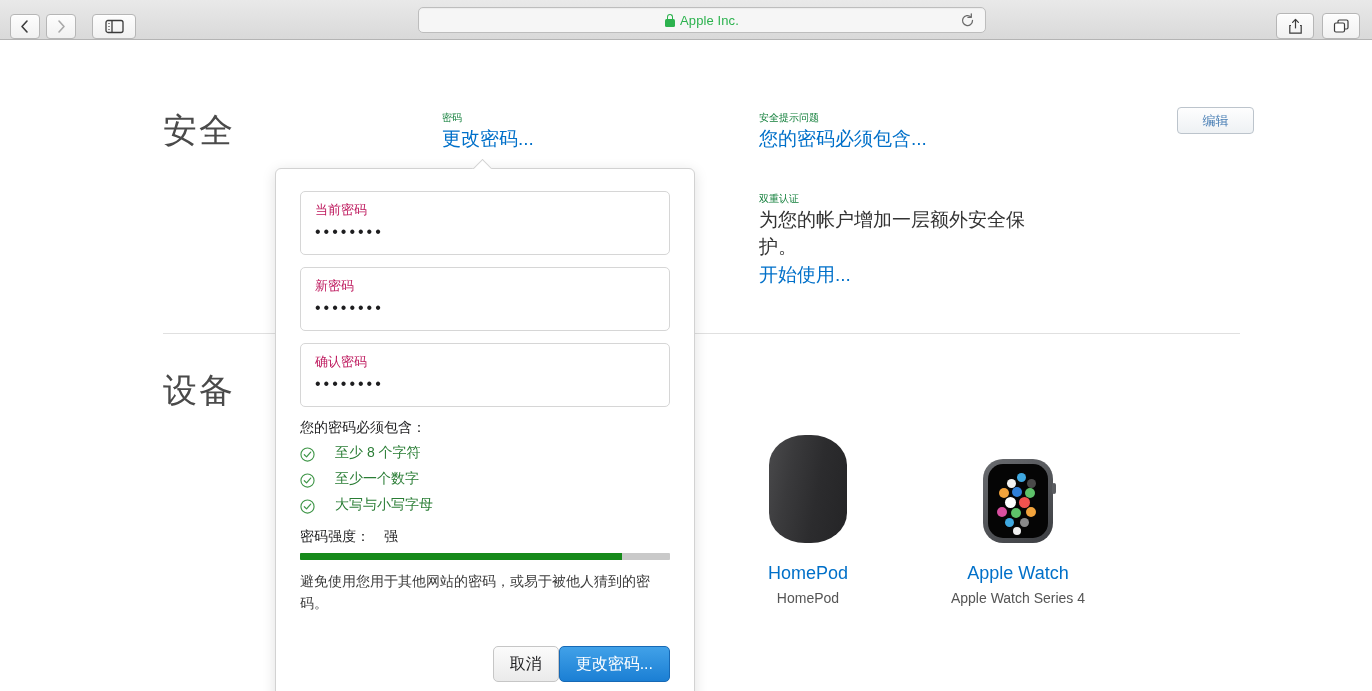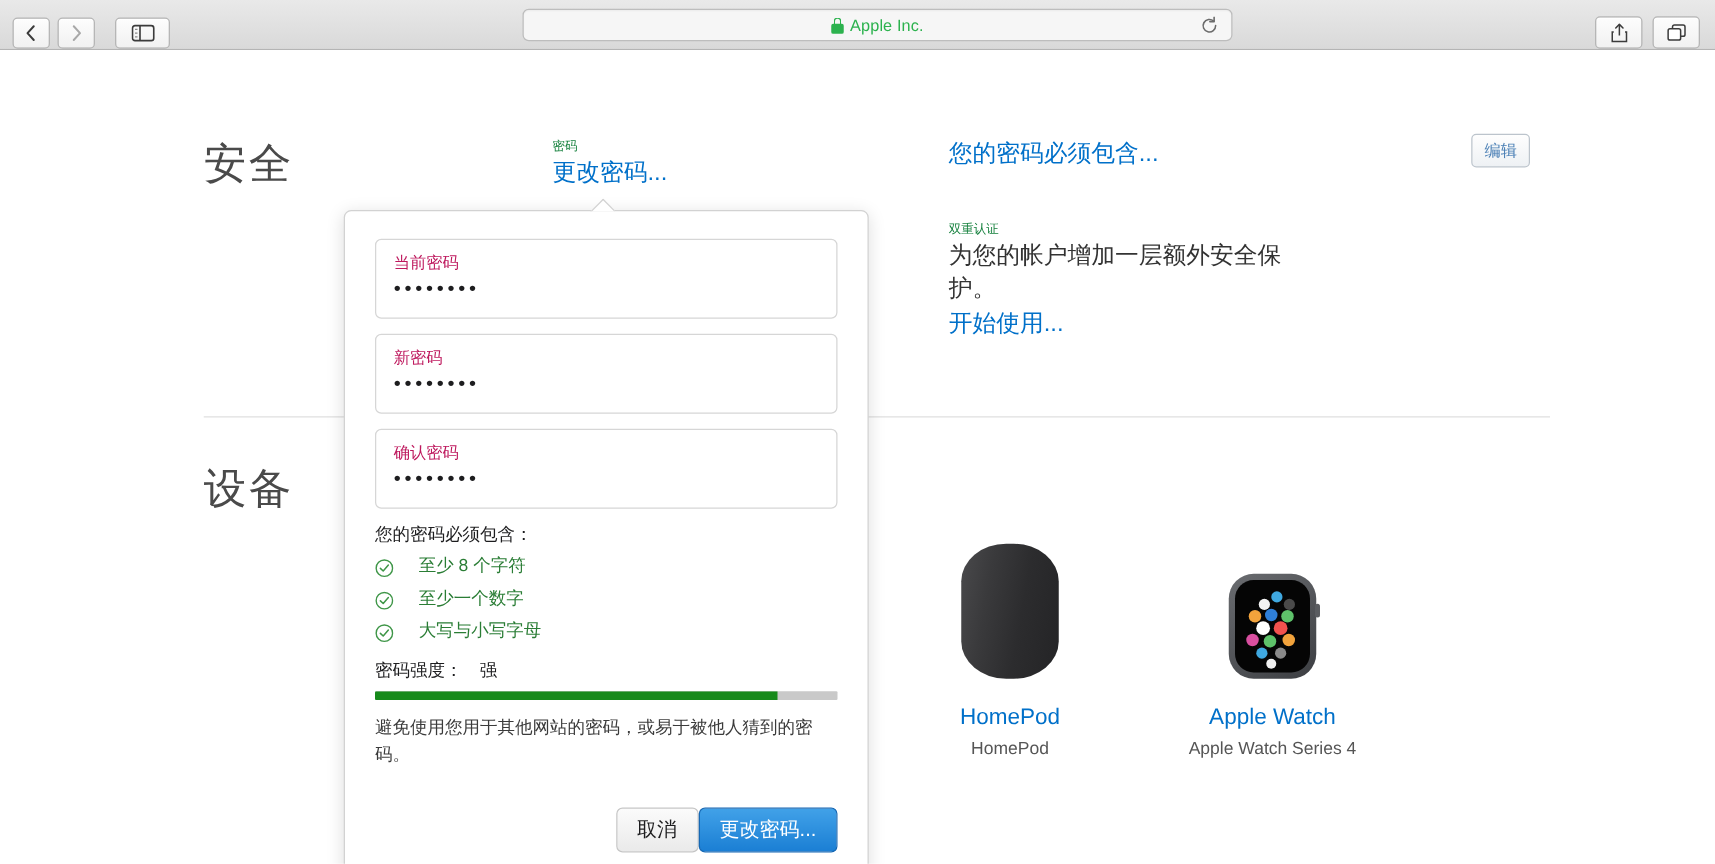--- a/index.html
+++ b/index.html
@@ -63,21 +63,21 @@
   .field-label { font-size: 10px; color: #15803d; line-height: 1.5; }
   .field-link  { font-size: 19px; color: #0070c9; line-height: 1.45; cursor: pointer; }
   .field-desc  { font-size: 19px; color: #333; line-height: 1.45; }
 
   .col-mid   { position: absolute; left: 442px; top: 70px; width: 260px; }
   .col-right { position: absolute; left: 759px; top: 70px; width: 290px; }
   .col-right .blk2 { margin-top: 38px; }
 
   .edit-btn {
     position: absolute; left: 1177px; top: 67px;
-    width: 47px; height: 27px;
+    width: 77px; height: 27px;
     background: linear-gradient(to bottom,#fefefe,#eef1f4);
     border: 1px solid #bcc4cc; border-radius: 4px;
     font-size: 13px; color: #4a7fb5;
     display: flex; align-items: center; justify-content: center;
     cursor: pointer;
   }
 
   .divider { position: absolute; left: 163px; top: 293px; width: 1077px; height: 1px; background: #e0e0e0; }
 
   
@@ -225,20 +225,21 @@
 
   <div class="section-title" id="sec-security">安全</div>
   <div class="section-title" id="sec-devices">设备</div>
 
   <div class="col-mid">
     <div class="field-label">密码</div>
     <div class="field-link">更改密码...</div>
   </div>
 
   <div class="col-right">
+    <div class="field-label">安全提示问题</div>
     <div class="field-link">您的密码必须包含...</div>
 
     <div class="blk2">
       <div class="field-label">双重认证</div>
       <div class="field-desc">为您的帐户增加一层额外安全保护。</div>
       <div class="field-link">开始使用...</div>
     </div>
   </div>
 
   <div class="edit-btn">编辑</div>

